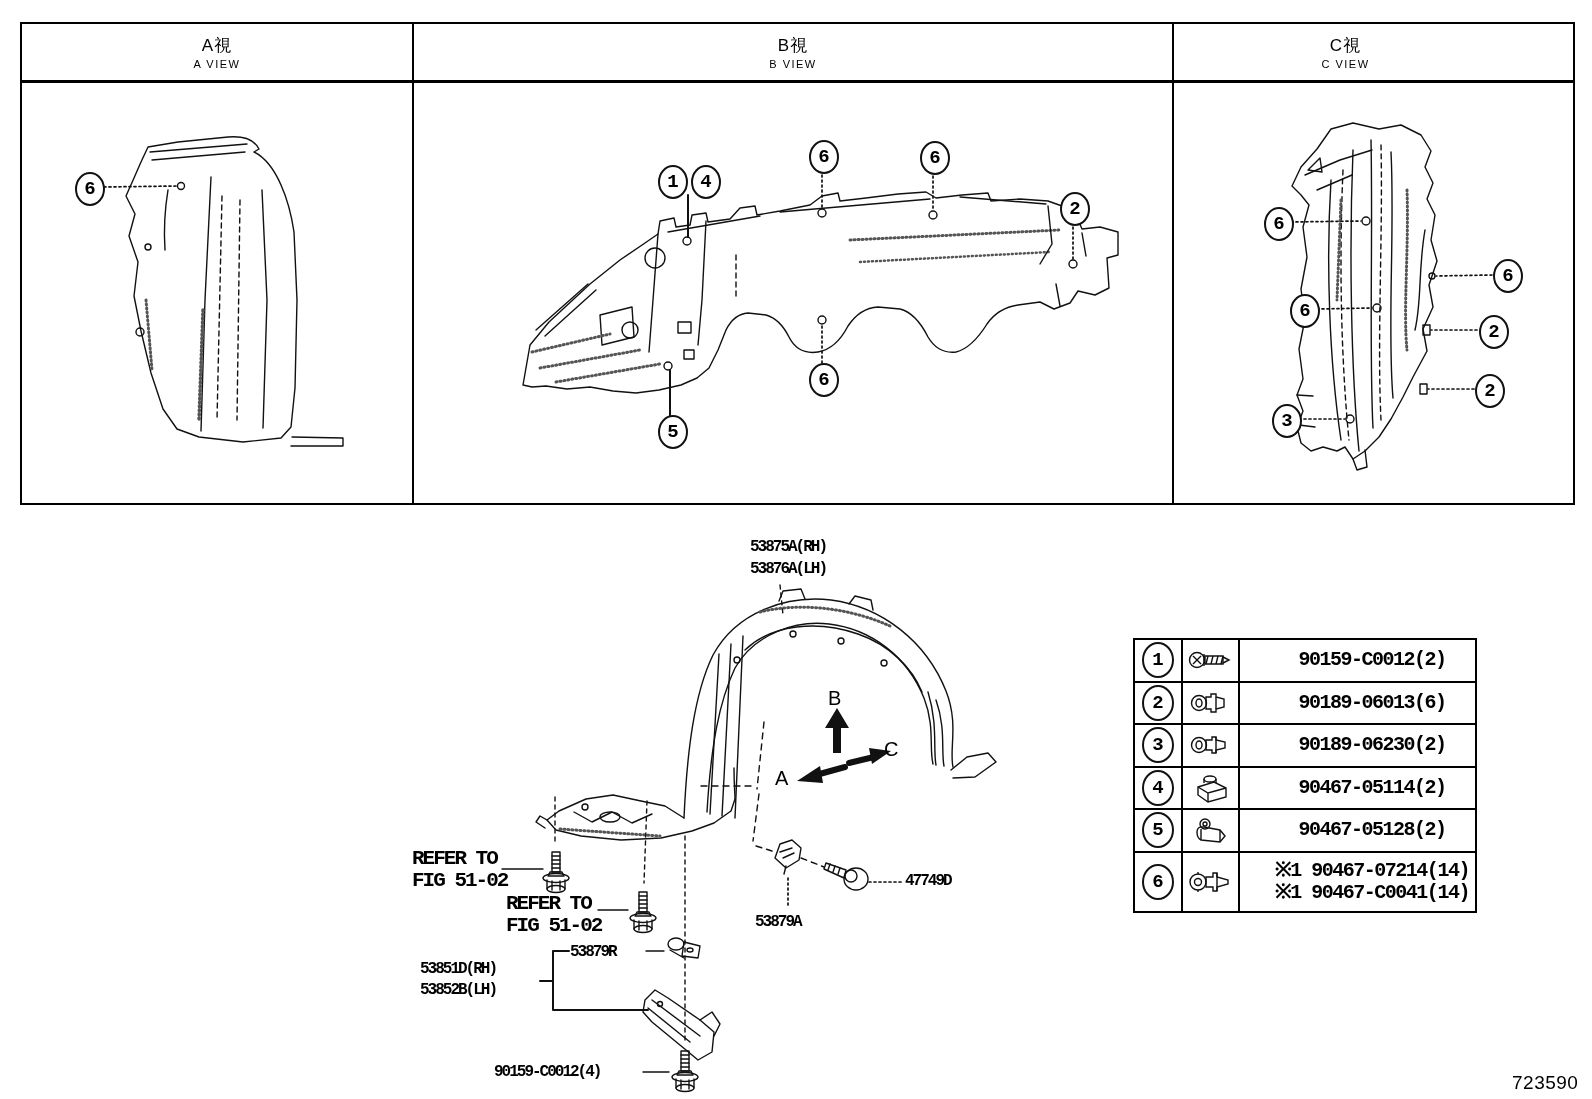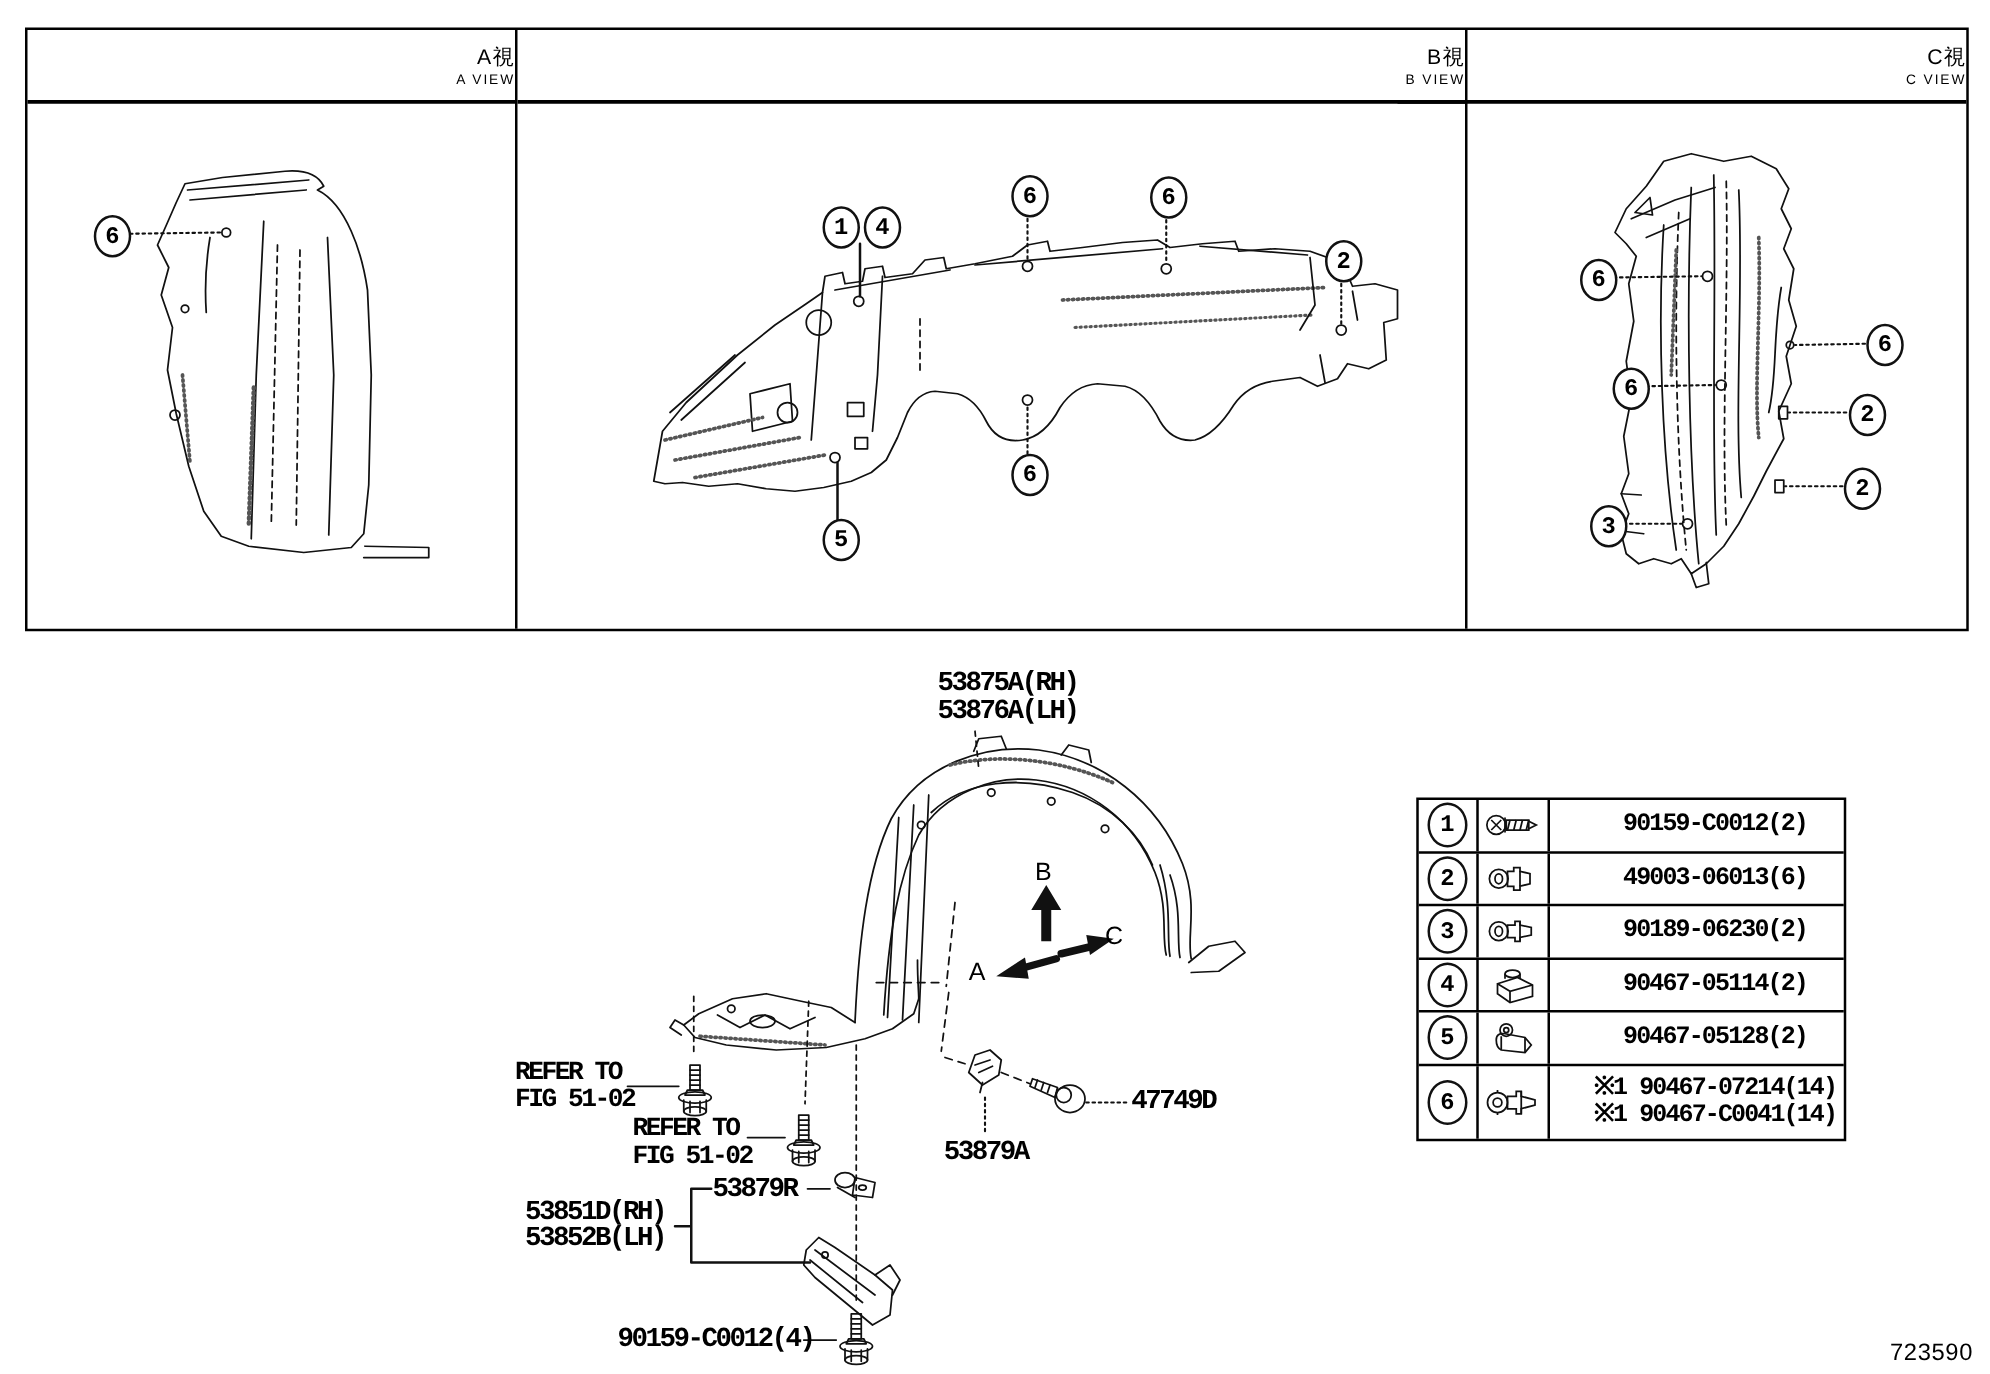--- a/index.html
+++ b/index.html
@@ -3,30 +3,30 @@
 <meta charset="utf-8">
 <style>
   html,body{margin:0;padding:0;background:#fff;}
   .stage{position:relative;width:1592px;height:1099px;background:#fff;overflow:hidden;
          font-family:"Liberation Sans","DejaVu Sans",sans-serif;color:#000;}
   svg.art{position:absolute;left:0;top:0;}
   
   .views-box{position:absolute;left:20px;top:22px;width:1551px;height:479px;border:2.5px solid #000;}
   .vdiv{position:absolute;top:0;bottom:0;width:0;border-left:2.5px solid #000;}
   .vheader{position:absolute;top:0;height:56px;border-bottom:3px solid #000;
-           display:flex;flex-direction:column;align-items:flex-end;justify-content:center;gap:1px;}
+           display:flex;flex-direction:column;align-items:center;justify-content:center;gap:1px;}
   .vh-jp{font-size:17px;letter-spacing:1px;}
   .vh-en{font-size:11px;letter-spacing:1.5px;}
   
   .co{position:absolute;width:26px;height:30px;border:2px solid #111;border-radius:50%;
       background:#fff;display:flex;align-items:center;justify-content:center;
       font-family:"Liberation Mono","DejaVu Sans Mono",monospace;font-weight:bold;font-size:19px;z-index:5;}
   
   .lbl{position:absolute;font-family:"Liberation Mono","DejaVu Sans Mono",monospace;
-       font-weight:bold;font-size:22px;letter-spacing:-2px;line-height:22px;white-space:nowrap;z-index:4;}
+       font-weight:bold;font-size:16px;letter-spacing:-2px;line-height:22px;white-space:nowrap;z-index:4;}
   .lbl.small{font-size:21px;}
   .dirletter{position:absolute;font-size:20px;font-family:"Liberation Sans","DejaVu Sans",sans-serif;z-index:4;}
   
   .notes{position:absolute;left:1134px;top:568px;font-size:17px;letter-spacing:.5px;line-height:23px;}
   
   .ptable{position:absolute;left:1133px;top:638px;width:340px;border:2.5px solid #000;z-index:4;background:#fff;}
   .prow{display:flex;border-bottom:2.5px solid #000;height:40.5px;}
   .prow:last-child{border-bottom:none;height:58px;}
   .pc1{width:46px;border-right:2.5px solid #000;display:flex;align-items:center;justify-content:center;}
   .pc2{width:55px;border-right:2.5px solid #000;display:flex;align-items:center;justify-content:center;}
@@ -336,21 +336,21 @@
         </div>
       <div class="pc2">
         <svg width="46" height="34" viewBox="0 0 46 34" fill="none" stroke="#111" stroke-width="1.4">
           <circle cx="11" cy="17" r="7.5"></circle>
             <ellipse cx="11" cy="17" rx="3" ry="4"></ellipse>
           <path d="M18,11 h5 v-3 h5 v3 l8,2 v8 l-8,2 v3 h-5 v-3 h-5 z"></path>
             <path d="M28,11 v12"></path>
         </svg>
       </div>
       <div class="pc3">
-          <div>49003-06013(6)</div>
+          <div>90189-06013(6)</div>
         </div>
     </div>
 
     <div class="prow">
       <div class="pc1">
           <div class="tco">
             <span>3</span>
           </div>
         </div>
       <div class="pc2">

